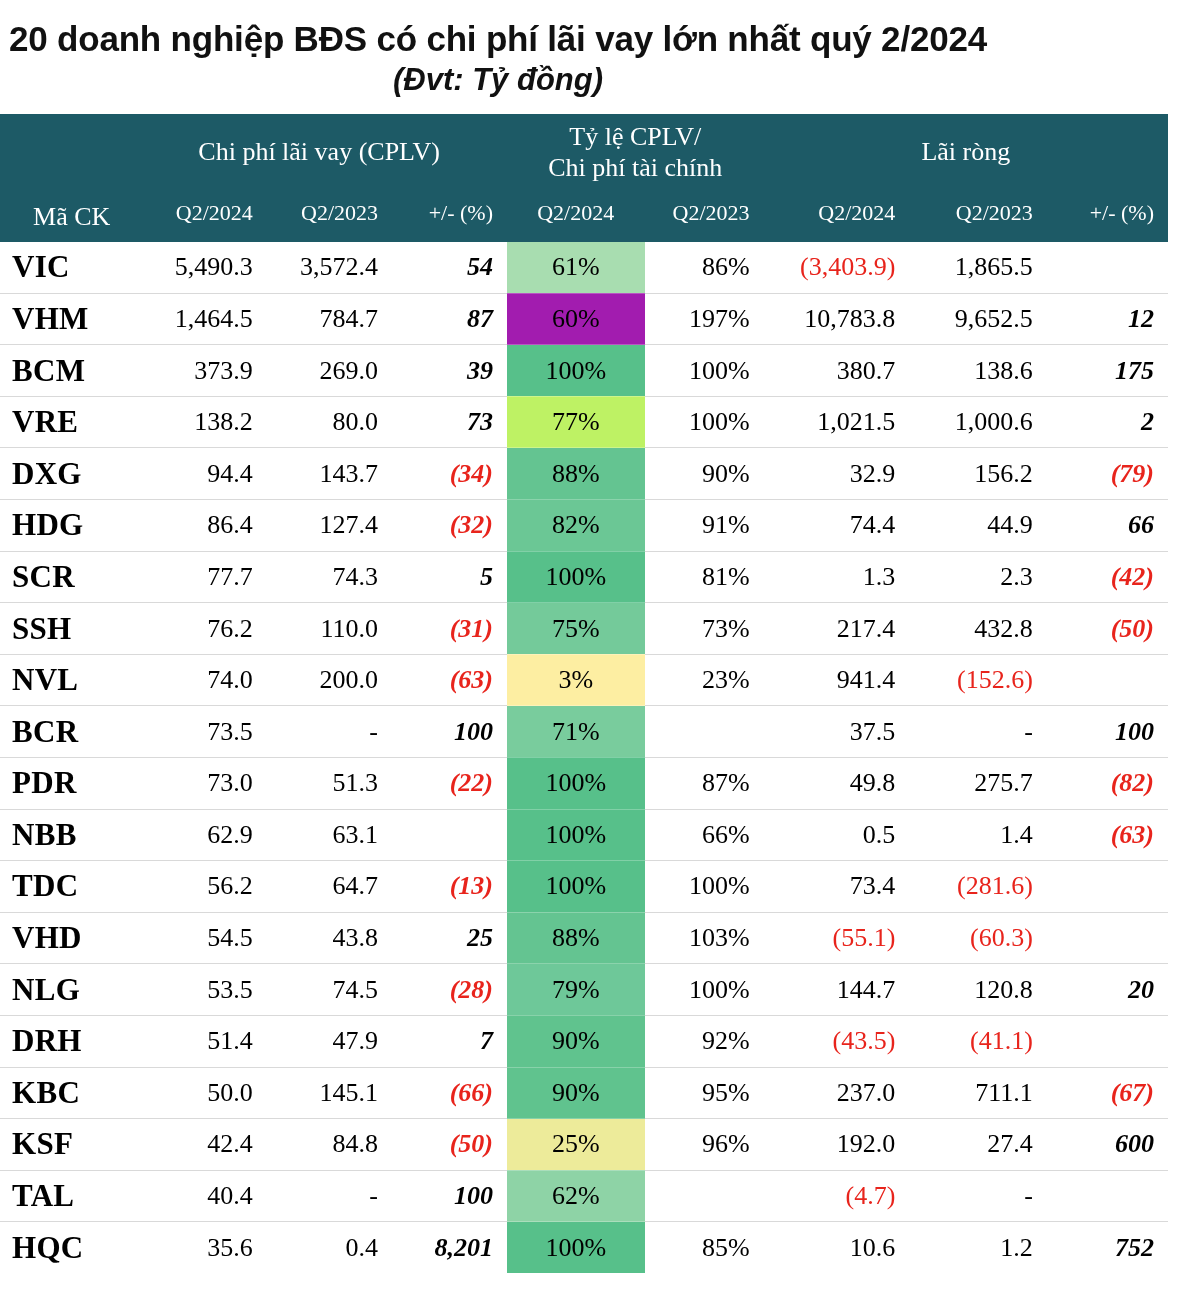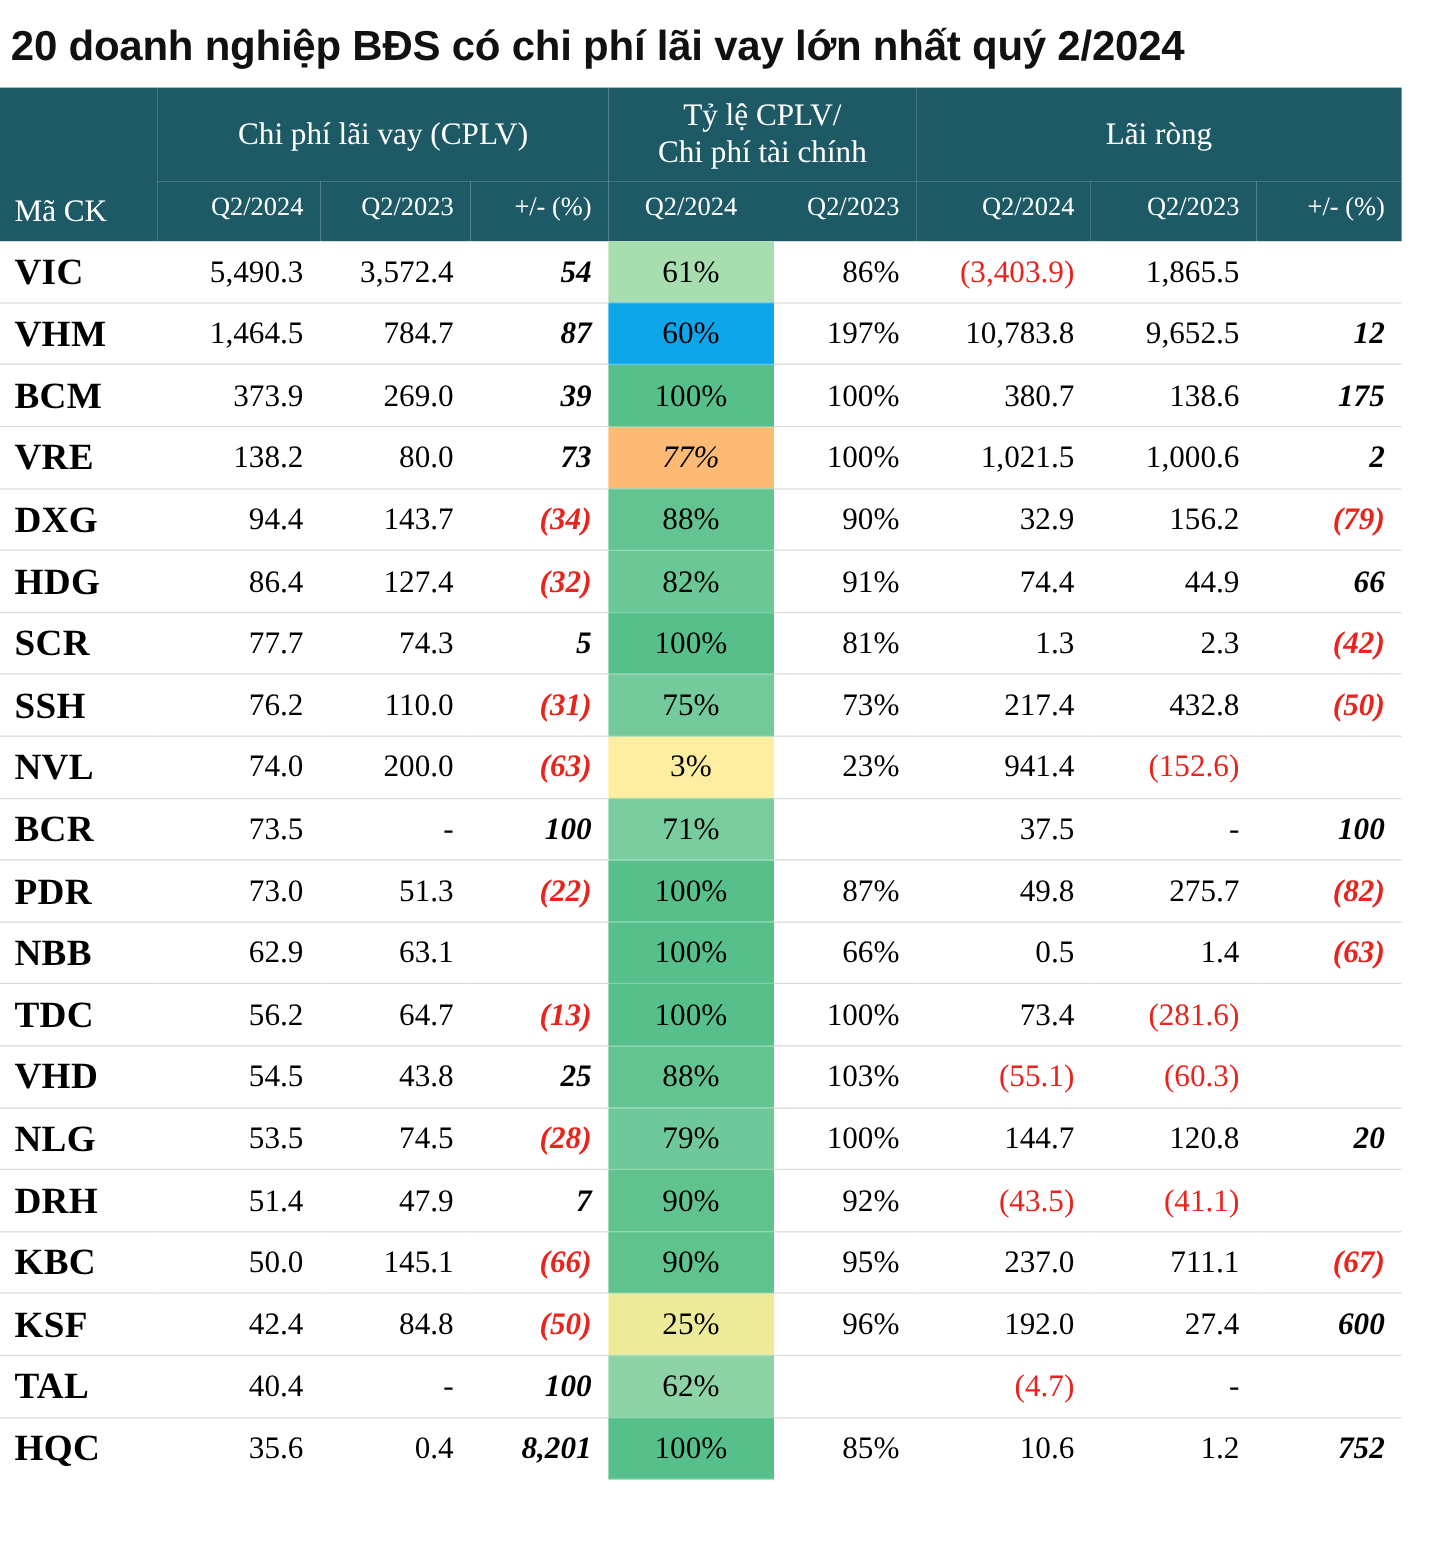--- a/index.html
+++ b/index.html
@@ -67,21 +67,21 @@
   .hdr-group {
     font-size: 26px;
     text-align: center;
     height: 76px;
     vertical-align: middle;
     line-height: 1.18;
     padding: 0 4px;
   }
   .hdr-ma {
     font-size: 26px;
-    text-align: left;
+    text-align: center;
     vertical-align: bottom;
     padding-left: 12px;
     padding-bottom: 10px;
     height: 118px;
   }
   .hdr-sub {
     font-size: 22px;
     text-align: center;
     height: 42px;
     vertical-align: middle;
@@ -122,20 +122,21 @@
   }
   td.pct.shade { border-bottom: 1px solid rgba(255,255,255,0.25); }
 </style>
 </head>
 <body>
 
 <div class="page">
 
   <div class="title-block">
     <div class="title-main">20 doanh nghiệp BĐS có chi phí lãi vay lớn nhất quý 2/2024</div>
+    <div class="title-sub">(Đvt: Tỷ đồng)</div>
   </div>
 
   <table class="data">
     <colgroup>
       <col class="c-ma">
         <col class="c-a1">
         <col class="c-a2">
         <col class="c-a3">
       <col class="c-b1">
         <col class="c-b2">
@@ -174,21 +175,21 @@
           <td class="num">86%</td>
           <td class="num neg">(3,403.9)</td>
           <td class="num">1,865.5</td>
           <td class="num ital"></td>
         </tr>
         <tr>
           <td class="ticker">VHM</td>
           <td class="num bold">1,464.5</td>
           <td class="num">784.7</td>
           <td class="num ital">87</td>
-          <td class="pct shade" style="background: #0ea5e9;">60%</td>
+          <td class="pct shade" style="background: #a21caf;">60%</td>
           <td class="num">197%</td>
           <td class="num">10,783.8</td>
           <td class="num">9,652.5</td>
           <td class="num ital">12</td>
         </tr>
         <tr>
           <td class="ticker">BCM</td>
           <td class="num bold">373.9</td>
           <td class="num">269.0</td>
           <td class="num ital">39</td>
@@ -196,21 +197,21 @@
           <td class="num">100%</td>
           <td class="num">380.7</td>
           <td class="num">138.6</td>
           <td class="num ital">175</td>
         </tr>
         <tr>
           <td class="ticker">VRE</td>
           <td class="num bold">138.2</td>
           <td class="num">80.0</td>
           <td class="num ital">73</td>
-          <td class="pct shade" style="background: #fdba74; font-style: italic;">77%</td>
+          <td class="pct shade" style="background: #bef264;">77%</td>
           <td class="num">100%</td>
           <td class="num">1,021.5</td>
           <td class="num">1,000.6</td>
           <td class="num ital">2</td>
         </tr>
         <tr>
           <td class="ticker">DXG</td>
           <td class="num bold">94.4</td>
           <td class="num">143.7</td>
           <td class="num ital neg">(34)</td>

